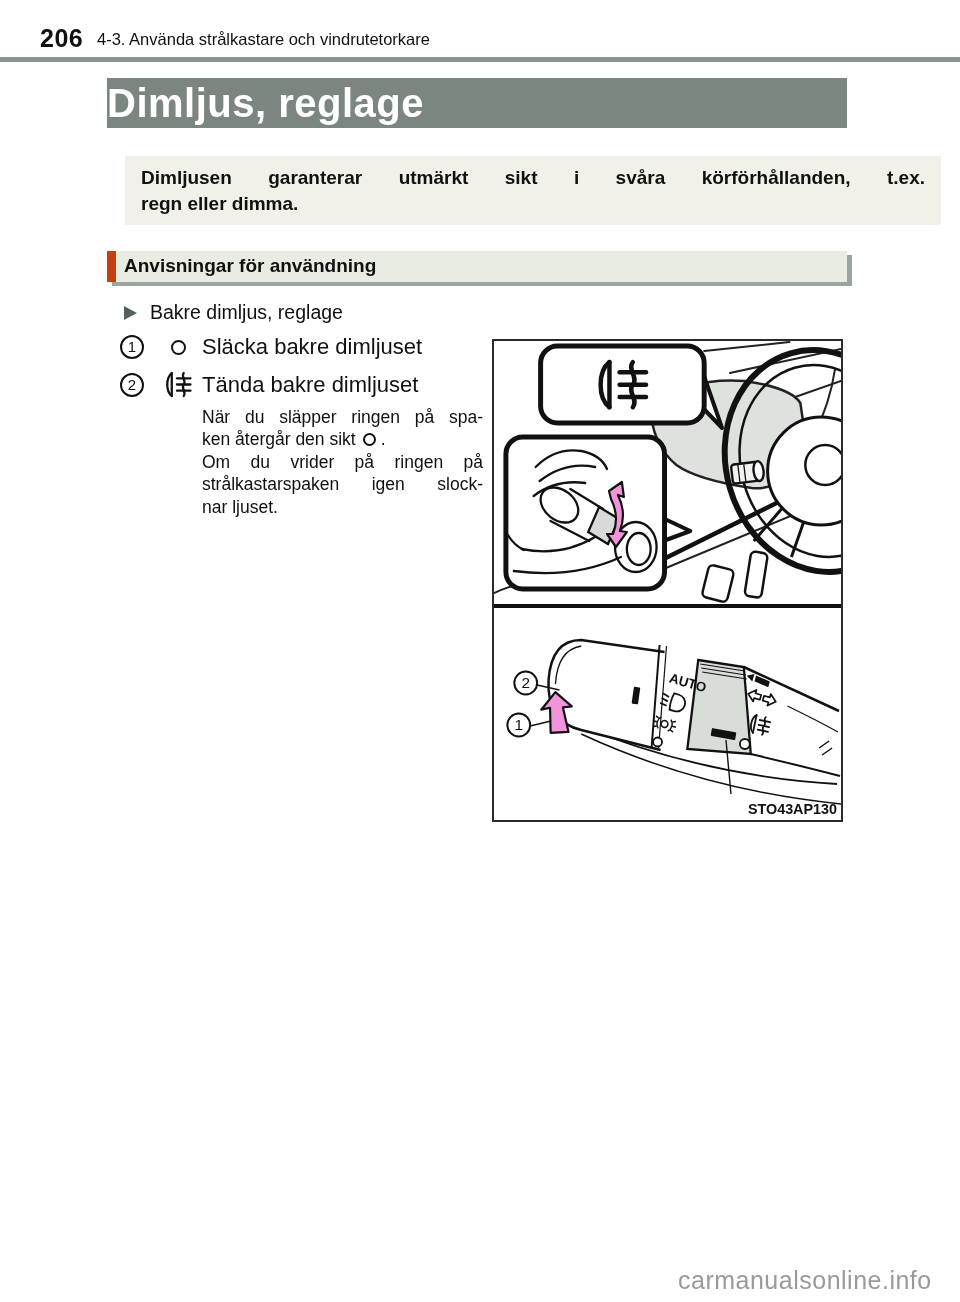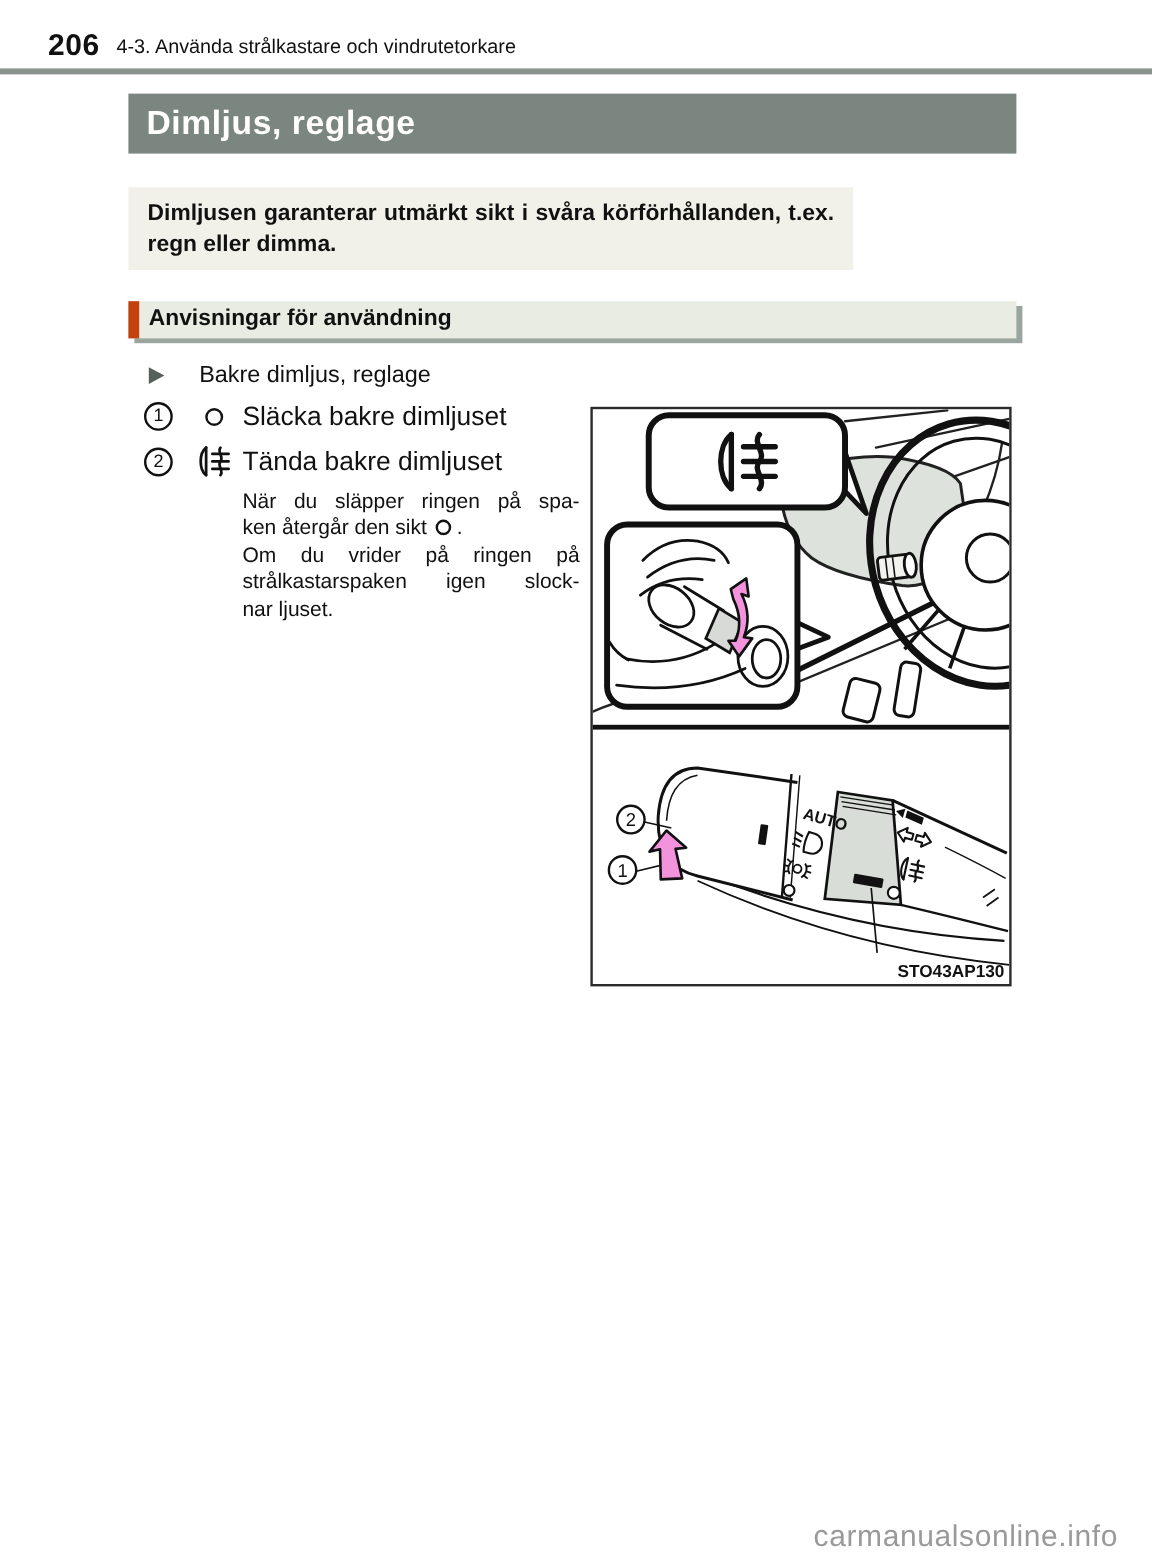--- a/index.html
+++ b/index.html
@@ -7,32 +7,32 @@
     position:relative;width:960px;height:1302px;background:#fff;overflow:hidden;
     font-family:"Liberation Sans",sans-serif;color:#111;
   }
   .abs{position:absolute;}
   
   .page-number{left:40px;top:24px;font-size:25px;font-weight:bold;letter-spacing:.5px;}
   .chapter-header{left:97px;top:30px;font-size:16.5px;text-align:center;}
   .top-rule{left:0;top:57px;width:960px;height:5px;background:#8a948e;}
   
   .title-bar{left:107px;top:78px;width:740px;height:50px;background:#7c8680;}
-  .title-bar span{display:block;padding-left:15px;line-height:50px;font-size:28px;font-weight:bold;color:#fff;letter-spacing:.5px;}
-  
-  .intro-box{left:107px;top:156px;width:604px;height:69px;background:#f1f1ea;box-sizing:border-box;padding:9px 16px 10px 16px;}
+  .title-bar span{display:block;line-height:50px;font-size:40px;font-weight:bold;color:#fff;letter-spacing:.5px;}
+  
+  .intro-box{left:125px;top:156px;width:816px;height:69px;background:#f1f1ea;box-sizing:border-box;padding:9px 16px 10px 16px;}
   .intro-box .il{font-size:19px;font-weight:bold;line-height:26px;}
   .jl{text-align:justify;text-align-last:justify;}
   
   .section-bar{left:107px;top:251px;width:740px;height:31px;background:#e8ece2;border-left:9px solid #c2410c;box-sizing:border-box;box-shadow:5px 4px 0 #9ba59f;}
   .section-bar span{display:block;padding-left:8px;line-height:30px;font-size:19px;font-weight:bold;}
   
   .variant-row{left:124px;top:301px;display:flex;align-items:center;gap:13px;}
   .tri{width:0;height:0;border-left:13px solid #55605a;border-top:7.5px solid transparent;border-bottom:7.5px solid transparent;}
-  .variant-row b{font-weight:normal;font-size:19.5px;margin-left:16px;}
+  .variant-row b{font-weight:normal;font-size:19.5px;}
   
   .item-row{display:flex;align-items:center;left:120px;}
   .item-row.r1{top:334px;}
   .item-row.r2{top:371px;}
   .cnum{width:20px;height:20px;border:2px solid #111;border-radius:50%;font-size:15px;line-height:20px;text-align:center;flex:0 0 auto;}
   .iconbox{width:40px;margin-left:14px;display:flex;justify-content:center;align-items:center;flex:0 0 auto;}
   .off-circle{width:11px;height:11px;border:2.6px solid #111;border-radius:50%;}
   .item-label{margin-left:4px;font-size:22px;white-space:nowrap;}
   
   .note{left:202px;top:406px;width:281px;font-size:17.5px;line-height:22.4px;}

